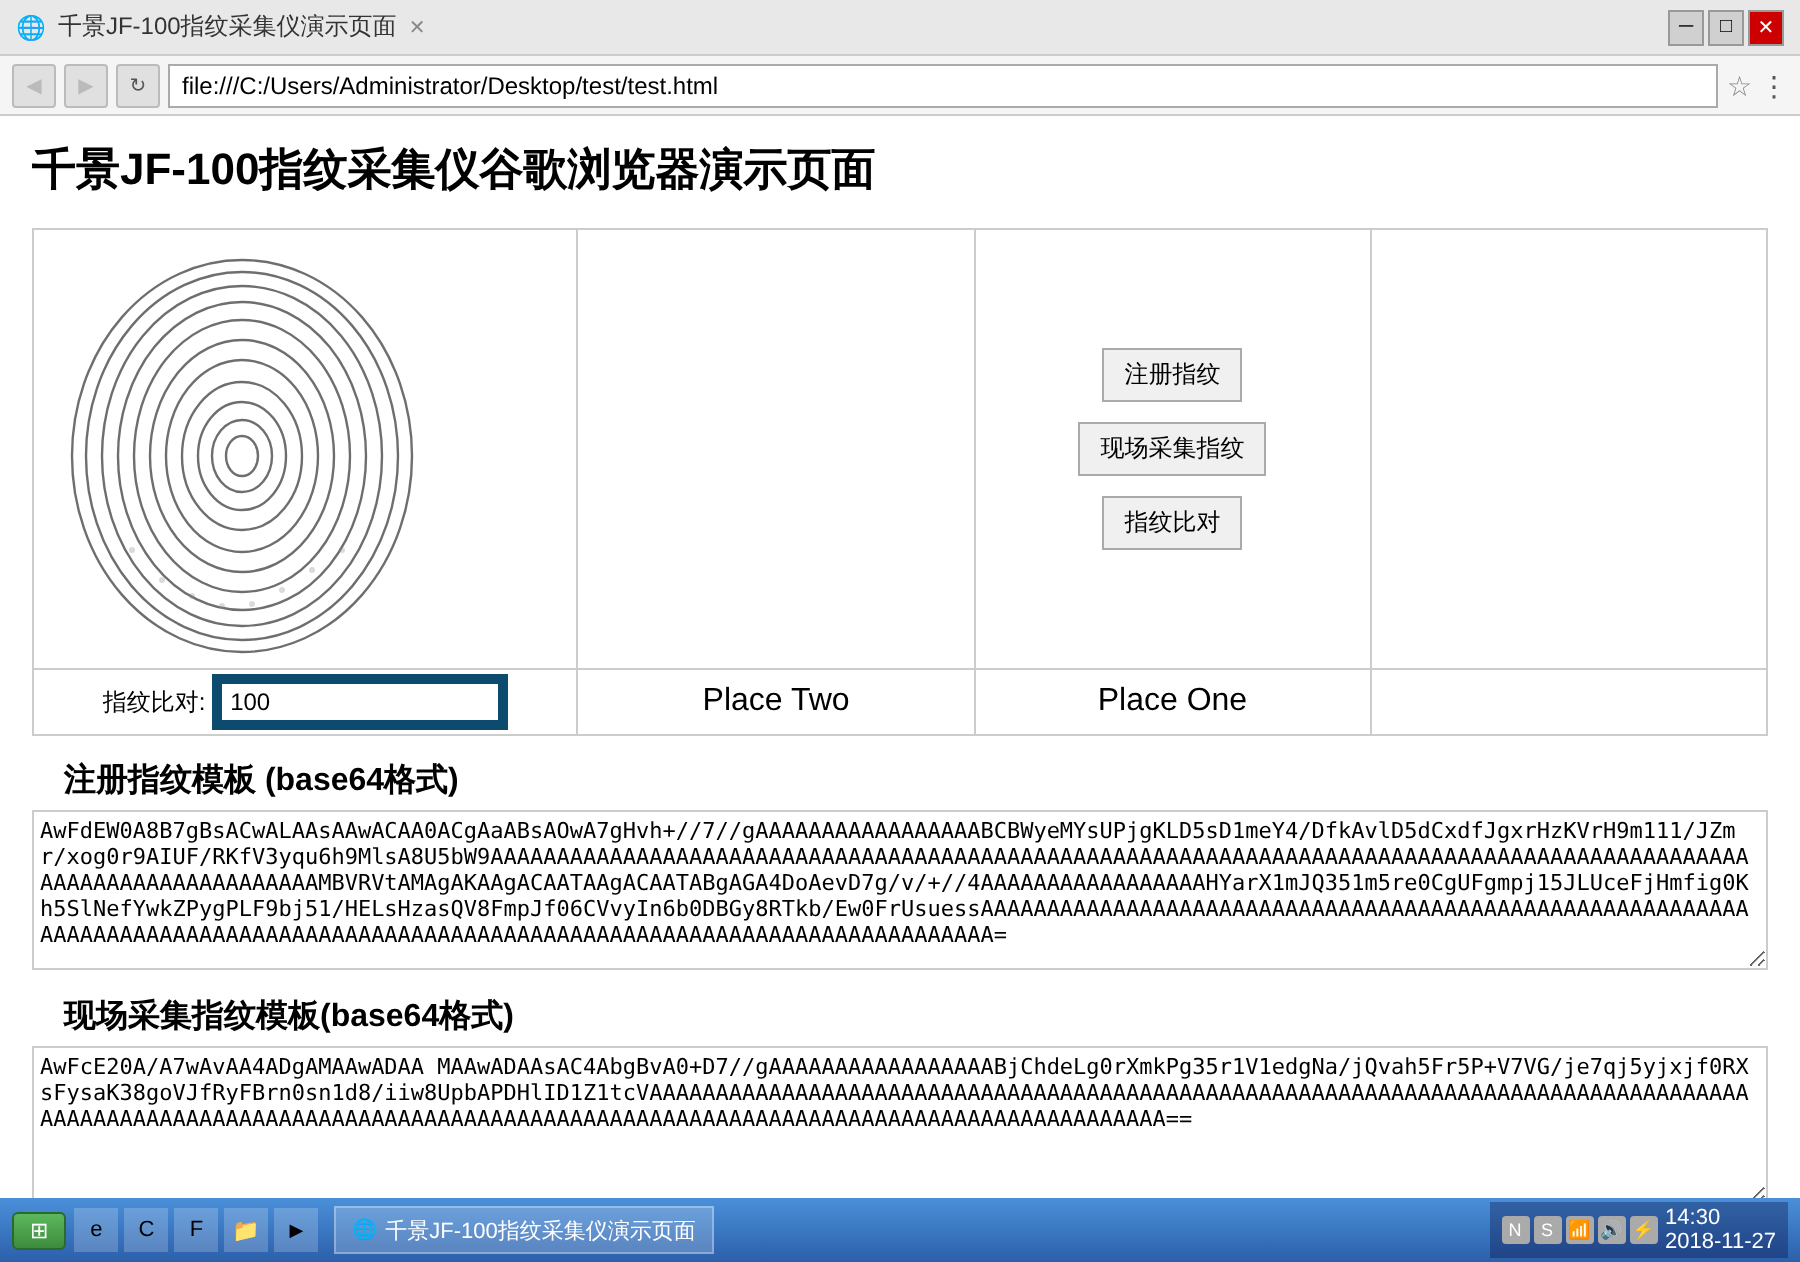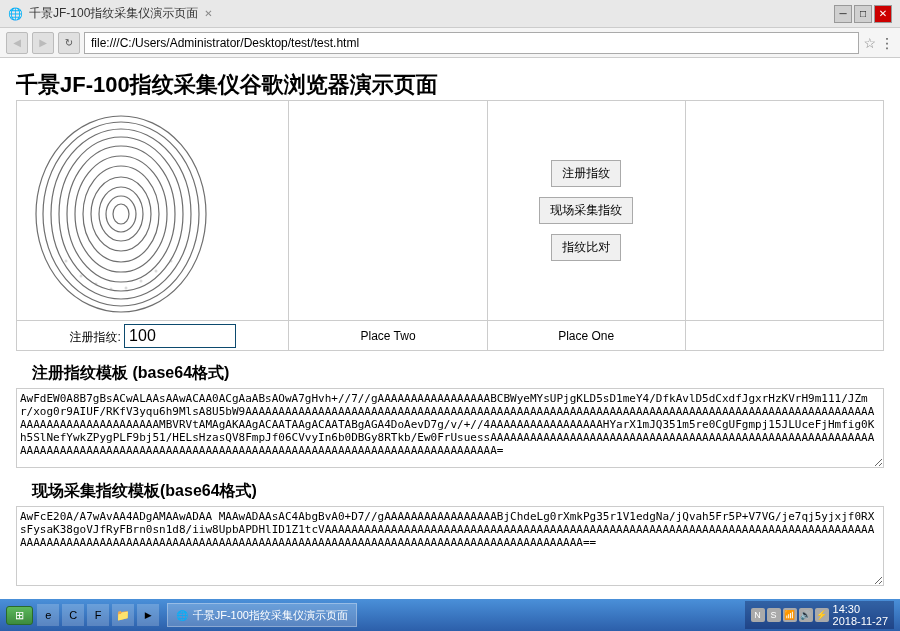--- a/index.html
+++ b/index.html
@@ -96,21 +96,21 @@
       background: white;
       flex: 1;
       overflow-y: auto;
       padding: 12px 16px;
     }
 
     .page-title {
       font-size: 22px;
       font-weight: bold;
       color: #000;
-      margin-bottom: 0;
+      margin-bottom: 14px;
     }
 
     
     .main-table {
       width: 100%;
       border-collapse: collapse;
       border: 1px solid #ccc;
       margin-bottom: 12px;
     }
     .main-table td {
@@ -150,32 +150,32 @@
       border: 1px solid #aaa;
       background: #f0f0f0;
       font-size: 12px;
       cursor: pointer;
       font-family: "Microsoft YaHei", Arial, sans-serif;
       white-space: nowrap;
     }
     .place-cell {
       width: 160px;
       height: 30px;
-      font-size: 12px;
+      font-size: 16px;
     }
     .result-cell {
       text-align: left;
       padding: 2px 6px;
       font-size: 12px;
     }
     .result-input {
-      border: 1px solid #0c4a6e;
+      border: 5px solid #0c4a6e;
       padding: 2px 4px;
-      font-size: 16px;
-      width: 112px;
+      font-size: 12px;
+      width: 148px;
     }
 
     
     .section-title {
       font-size: 16px;
       font-weight: bold;
       margin: 10px 0 4px 16px;
     }
 
     
@@ -322,21 +322,21 @@
           <button class="action-btn">注册指纹</button>
           <button class="action-btn">现场采集指纹</button>
           <button class="action-btn">指纹比对</button>
         </div>
       </td>
 
       <td style="width:160px;"></td>
     </tr>
     <tr>
       <td class="result-cell">
-        <span>注册指纹:</span>
+        <span>指纹比对:</span>
         <input class="result-input" type="text" value="100" style="">
       </td>
       <td class="place-cell">
         <span>Place Two</span>
       </td>
       <td class="place-cell">
         <span>Place One</span>
       </td>
       <td></td>
     </tr>

